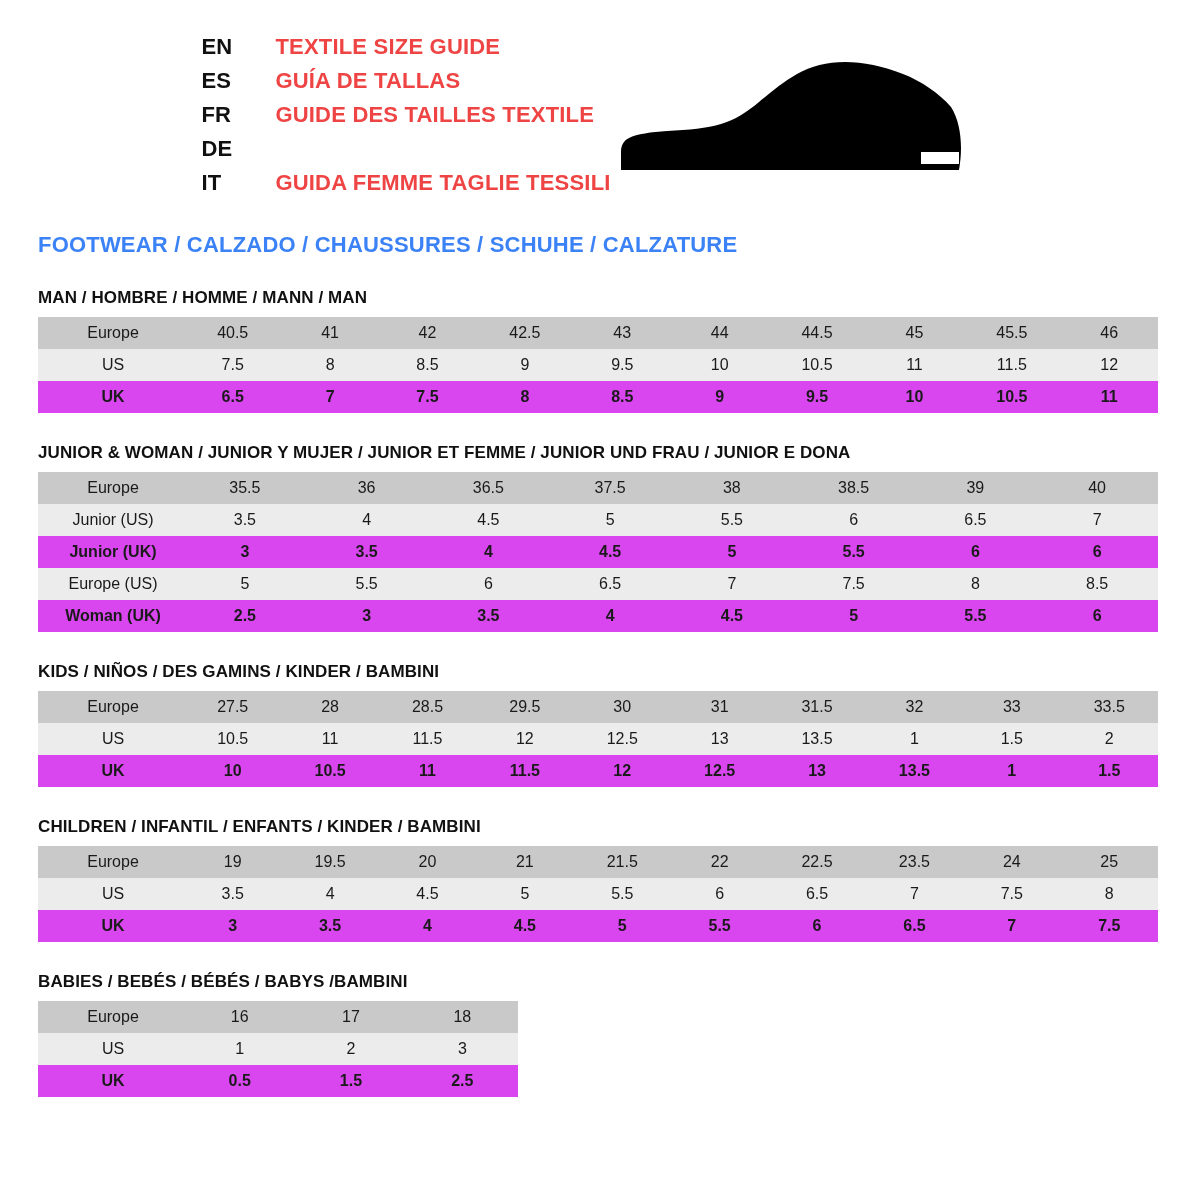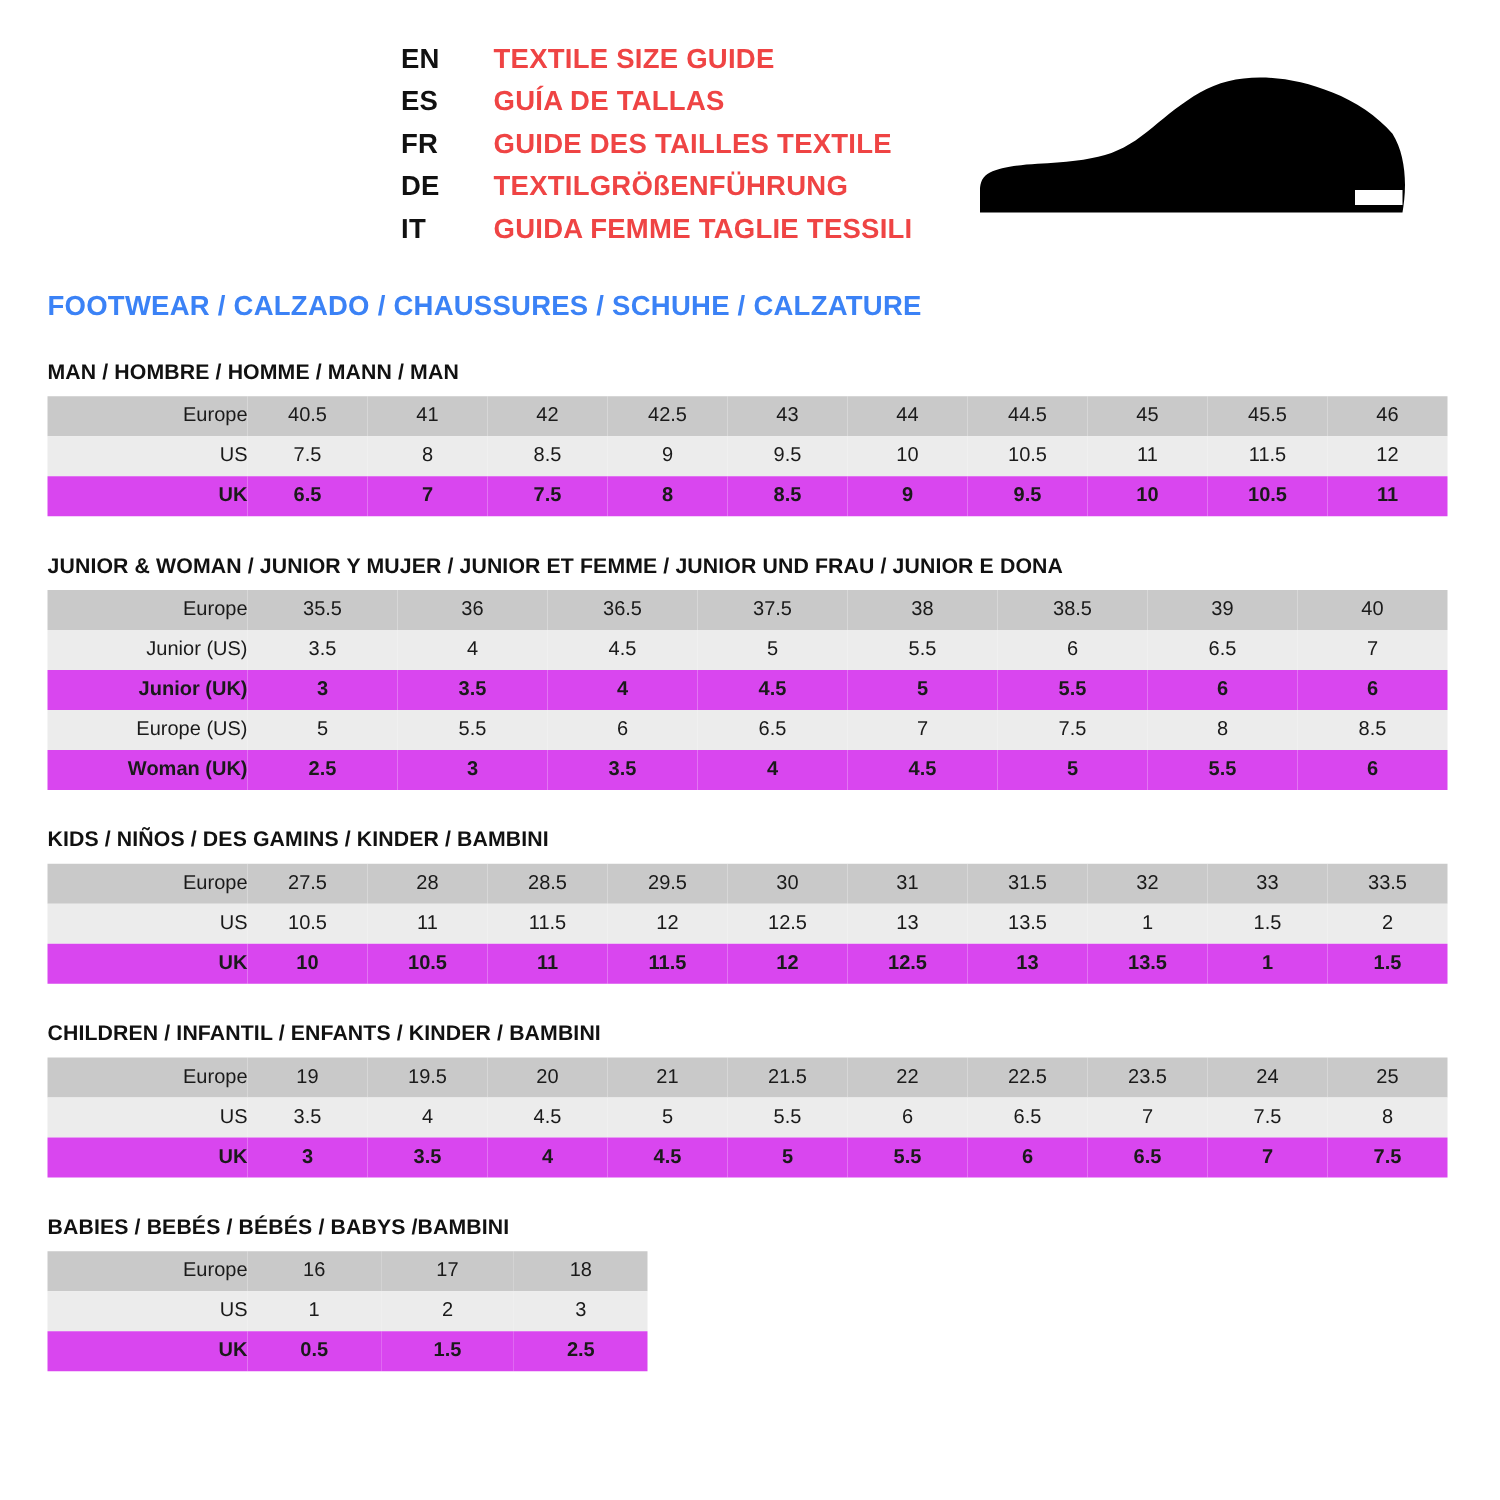--- a/index.html
+++ b/index.html
@@ -19,22 +19,21 @@
     width: 1200px;
     height: 1200px;
     box-sizing: border-box;
     padding: 34px 38px 0 38px;
   }
 
   
   .header {
     display: flex;
     align-items: flex-start;
-    justify-content: flex-end;
-    gap: 44px;
+    justify-content: center;
   }
   .lang-block {
     display: block;
   }
   .lang-row {
     display: flex;
     align-items: baseline;
     margin-bottom: 8px;
   }
   .lang-code {
@@ -88,22 +87,22 @@
   }
   table.sizes td {
     height: 32px;
     padding: 0;
     text-align: center;
     vertical-align: middle;
     color: #1a1a1a;
     font-size: 16px;
   }
   table.sizes td.rowhead {
-    text-align: right;
-    padding-left: 18px;
+    text-align: center;
+    padding-left: 4px;
     width: 142px;
   }
   tr.r-dark td { background: #c9c9c9; }
   tr.r-light td { background: #ececec; }
   tr.r-mid  td { background: #d946ef; font-weight: bold; }
 </style>
 </head>
 <body>
 
 <div class="page">
@@ -117,21 +116,20 @@
       <div class="lang-row">
         <div class="lang-code">ES</div>
         <div class="lang-text">GUÍA DE TALLAS</div>
       </div>
       <div class="lang-row">
         <div class="lang-code">FR</div>
         <div class="lang-text">GUIDE DES TAILLES TEXTILE</div>
       </div>
       <div class="lang-row">
         <div class="lang-code">DE</div>
-        <div class="lang-text">TEXTILGRÖßENFÜHRUNG</div>
       </div>
       <div class="lang-row">
         <div class="lang-code">IT</div>
         <div class="lang-text">GUIDA FEMME TAGLIE TESSILI</div>
       </div>
     </div>
 
     <div class="shoe-wrap">
       <svg width="340" height="130" viewBox="0 0 340 130" aria-hidden="true">
         <path fill="#000000" d="M330 55 C318 41 300 29 282 22 C262 14 242 10 224 10

